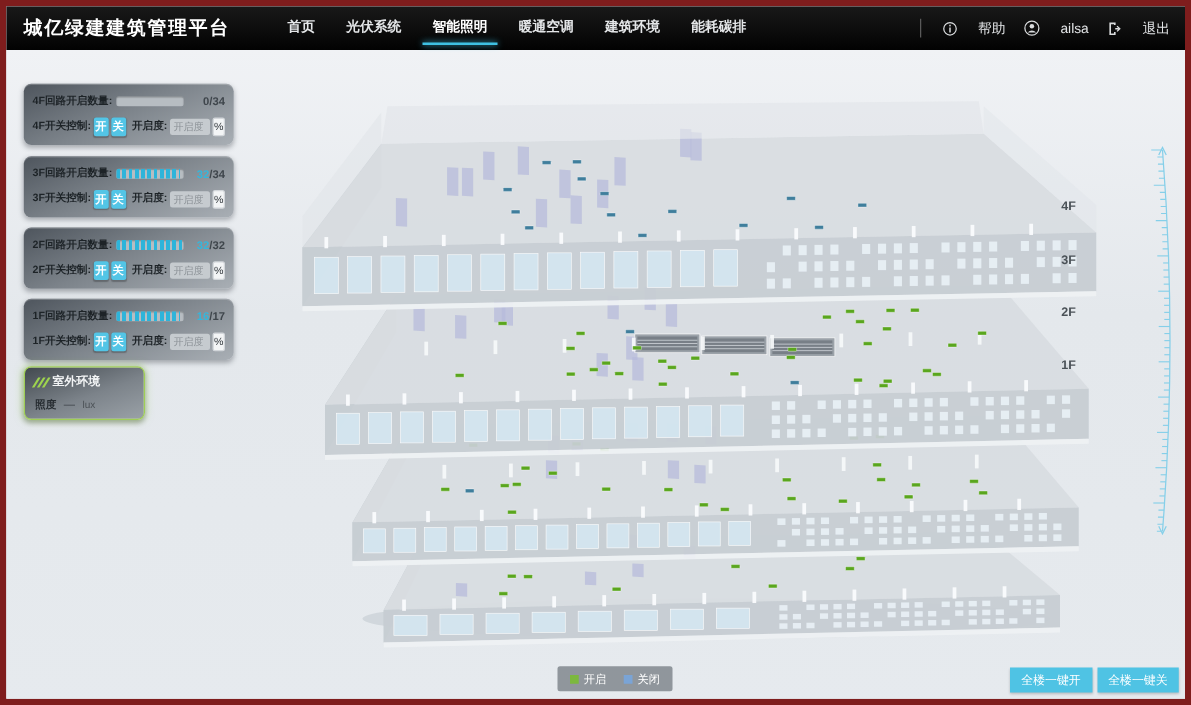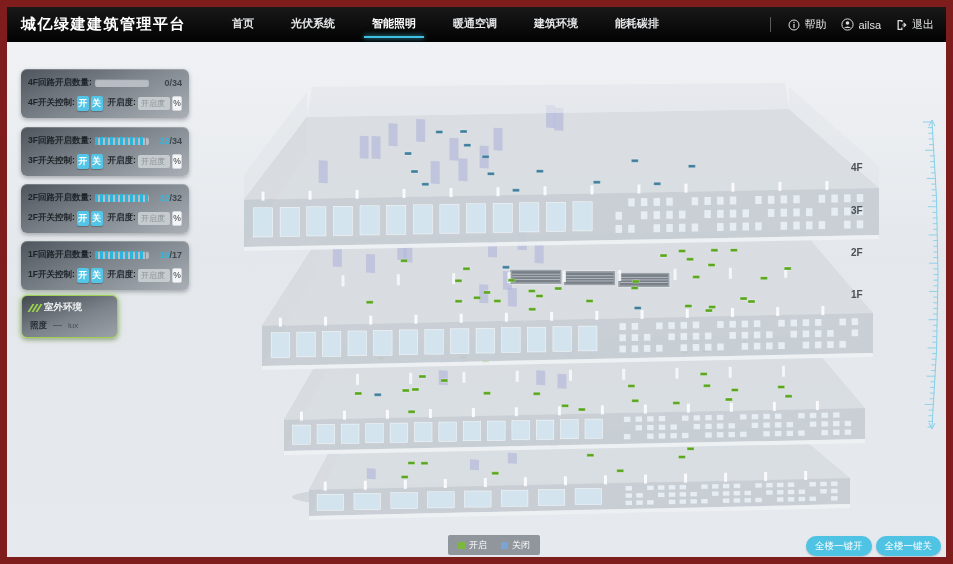--- a/index.html
+++ b/index.html
@@ -1,28 +1,28 @@
 <!DOCTYPE html>
 <html><head>
 <meta charset="utf-8">
 <style>
   html,body{margin:0;padding:0;background:#fff;}
   .app{position:relative;width:953px;height:564px;overflow:hidden;background:#e7eaee;
-       font-family:"Liberation Sans",sans-serif;border:7px solid #7f1d1d;box-sizing:border-box;}
+       font-family:"Liberation Sans",sans-serif;border:5px solid #7f1d1d;box-sizing:border-box;}
   
   .header{position:absolute;left:0;top:0;width:100%;height:35px;
           background:linear-gradient(#191919,#020202);display:flex;align-items:center;z-index:30;}
   .app-title{color:#fff;font-size:15px;font-weight:bold;letter-spacing:1.5px;padding-left:14px;white-space:nowrap;}
-  .nav{display:flex;gap:33px;margin-left:44px;}
+  .nav{display:flex;gap:21px;margin-left:44px;}
   .nav-item{color:#e4e6e8;font-size:11px;font-weight:bold;padding:4px 2px 6px;cursor:pointer;position:relative;white-space:nowrap;}
   .nav-item.active{color:#ffffff;}
   .nav-item.active::after{content:"";position:absolute;left:-6px;right:-6px;bottom:-1px;height:2px;background:#3fc1e3;box-shadow:0 0 5px #3fc1e3;}
   .usermenu{margin-left:auto;display:flex;align-items:center;gap:15px;padding-right:12px;}
   .usermenu .sep{width:1px;height:15px;background:#5a5a5a;margin-right:2px;}
-  .umi{display:flex;align-items:center;gap:4px;color:#e2e4e6;font-size:11px;cursor:pointer;white-space:nowrap;}
+  .umi{display:flex;align-items:center;gap:16px;color:#e2e4e6;font-size:11px;cursor:pointer;white-space:nowrap;}
   .umi svg{display:block;}
   
   .main{position:absolute;left:0;top:35px;width:953px;height:529px;
         background:linear-gradient(#f0f2f5, #e4e8ec 40%, #e6eaee);}
   .scene-svg{position:absolute;left:0;top:35px;width:953px;height:529px;}
   
   .floor-panel{position:absolute;left:14px;width:168px;height:49px;border-radius:6px;box-sizing:border-box;
       background:linear-gradient(155deg,#4e555d 0%,#7d848b 48%,#a9afb5 100%);
       box-shadow:0 2px 4px rgba(40,45,55,.35), inset 0 1px 0 rgba(255,255,255,.22);
       padding:6px 7px 5px;z-index:20;}
@@ -63,21 +63,21 @@
   
   .floor-label{position:absolute;left:844px;font-size:10px;font-weight:bold;color:#4a5157;z-index:15;cursor:pointer;}
   
   .legend{position:absolute;left:441px;top:528px;height:20px;display:flex;align-items:center;gap:14px;
           background:rgba(128,135,141,.85);border-radius:2px;padding:0 10px;z-index:20;}
   .lg-item{display:flex;align-items:center;gap:4px;}
   .lg-sq{width:7px;height:7px;display:inline-block;}
   .lg-label{font-size:9px;color:#fff;}
   
   .bottom-actions{position:absolute;right:5px;top:529px;display:flex;gap:4px;z-index:20;}
-  .ba-btn{height:20px;padding:0 9px;border:none;border-radius:10px;background:#4fc3e4;color:#fff;
+  .ba-btn{height:20px;padding:0 9px;border:none;border-radius:0;background:#4fc3e4;color:#fff;
           font-size:9.5px;cursor:pointer;font-family:"Liberation Sans",sans-serif;
           box-shadow:0 1px 2px rgba(0,0,0,.2);}
 </style>
 </head>
 <body>
 
 <div class="app">
 
   <div class="header">
     <div class="app-title">城亿绿建建筑管理平台</div>

